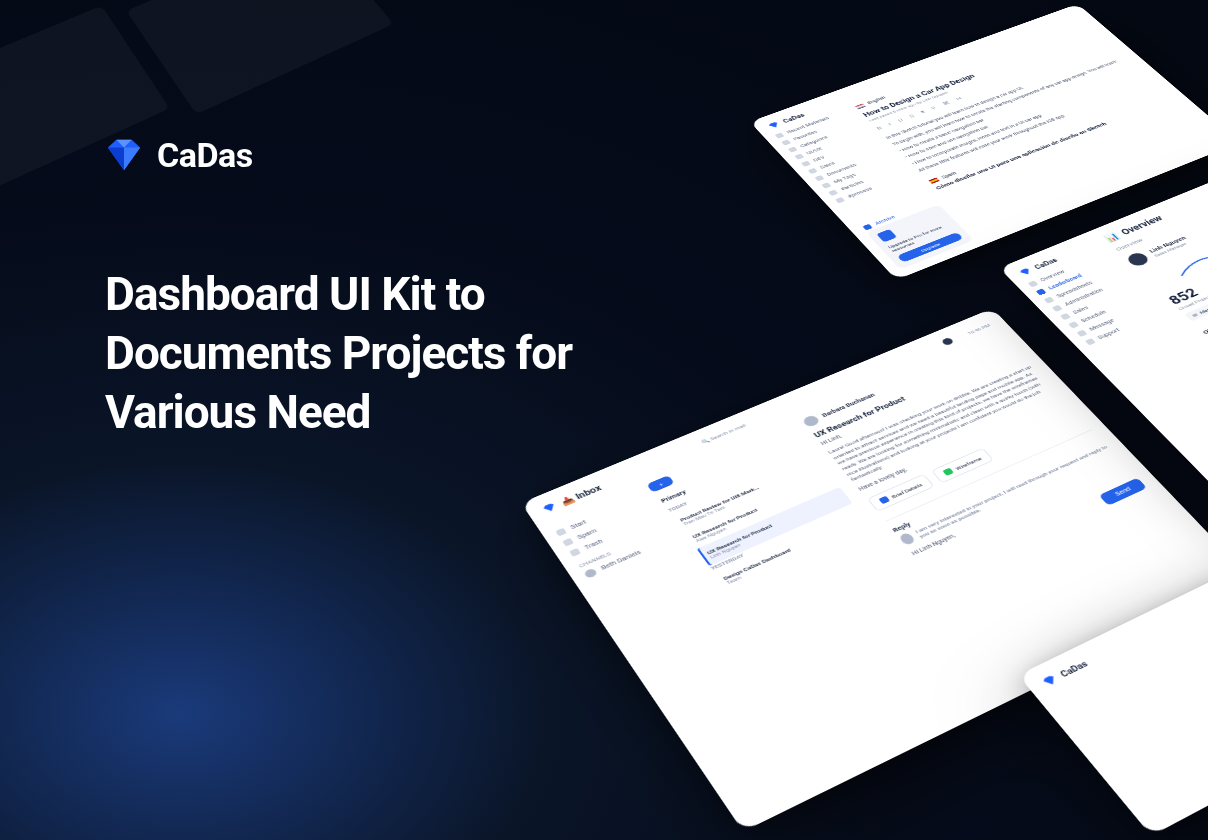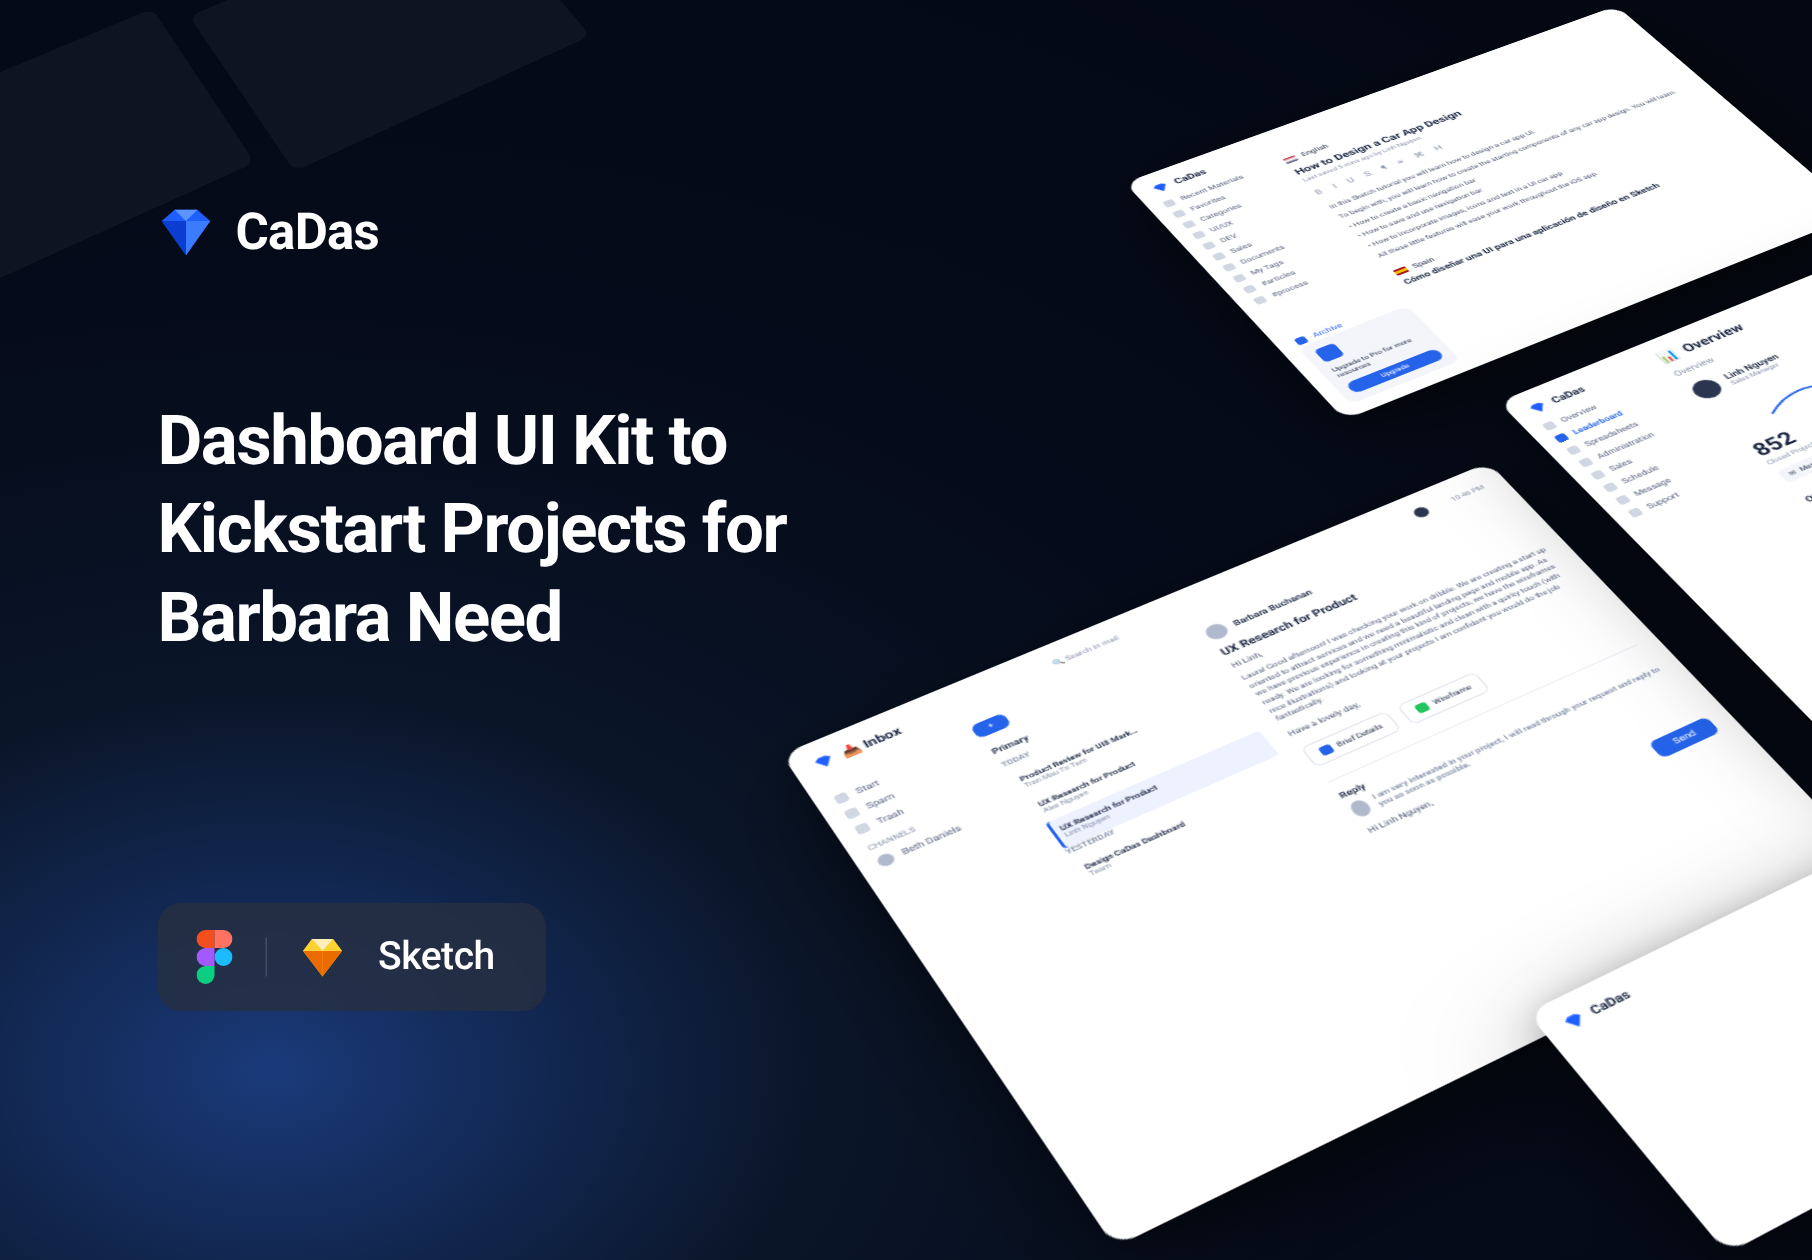--- a/index.html
+++ b/index.html
@@ -95,45 +95,22 @@
       <svg viewBox="0 0 40 40" width="38" height="38">
           <path d="M3 12 L12 4 L28 4 L37 12 L20 36 Z" fill="#1f5eff"></path>
           <path d="M3 12 L20 12 L20 36 Z" fill="#0b3dd1"></path>
           <path d="M20 12 L37 12 L20 36 Z" fill="#3b7bff"></path>
           <path d="M12 4 L20 12 L28 4 Z" fill="#5c94ff"></path>
         </svg>
     </span>
     <span class="brand-name">CaDas</span>
   </div>
 
-  <h1 class="headline">Dashboard UI Kit to Kickstart Projects for Barbara Need</h1>
-
-  <div class="tools-pill">
-    <span>
-      <svg class="figma-icon" viewBox="0 0 24 36">
-        <circle cx="18" cy="18" r="6" fill="#1abcfe"></circle>
-        <path d="M6 0h6v12H6a6 6 0 010-12z" fill="#f24e1e"></path>
-        <path d="M12 0h6a6 6 0 010 12h-6V0z" fill="#ff7262"></path>
-        <path d="M6 12h6v12H6a6 6 0 010-12z" fill="#a259ff"></path>
-        <path d="M6 24h6v6a6 6 0 11-6-6z" fill="#0acf83"></path>
-      </svg>
-    </span>
-    <span class="vdiv"></span>
-    <span>
-      <svg class="sketch-icon" viewBox="0 0 30 28">
-          <path d="M2 10 L8 2 L22 2 L28 10 L15 27 Z" fill="#fdb300"></path>
-          <path d="M2 10 L15 10 L15 27 Z" fill="#ea6c00"></path>
-          <path d="M15 10 L28 10 L15 27 Z" fill="#ea6c00"></path>
-          <path d="M8 2 L15 10 L2 10 Z" fill="#fdd231"></path>
-          <path d="M22 2 L28 10 L15 10 Z" fill="#fdd231"></path>
-          <path d="M8 2 L22 2 L15 10 Z" fill="#feeeb7"></path>
-        </svg>
-    </span>
-    <span class="tools-label">Sketch</span>
-  </div>
+  <h1 class="headline">Dashboard UI Kit to Documents Projects for Various Need</h1>
+
 </div>
 
 <div class="mockups">
 
   <div class="card c1">
     <div class="hdr">
         <svg class="diamond-sm" viewBox="0 0 40 40">
           <path d="M3 12 L12 4 L28 4 L37 12 L20 36 Z" fill="#1f5eff"></path>
         </svg>
         <span>CaDas</span>

